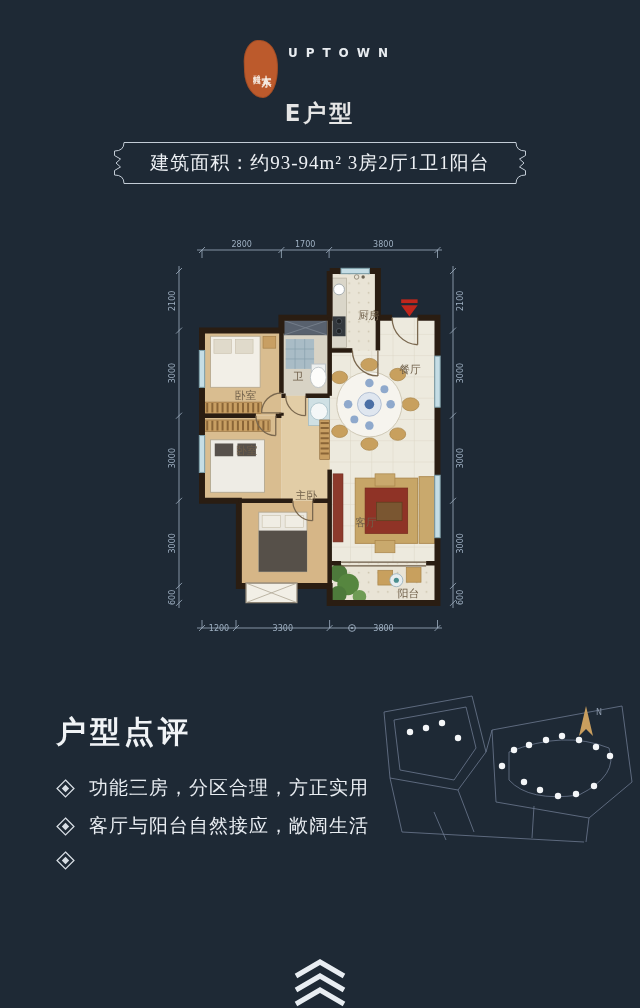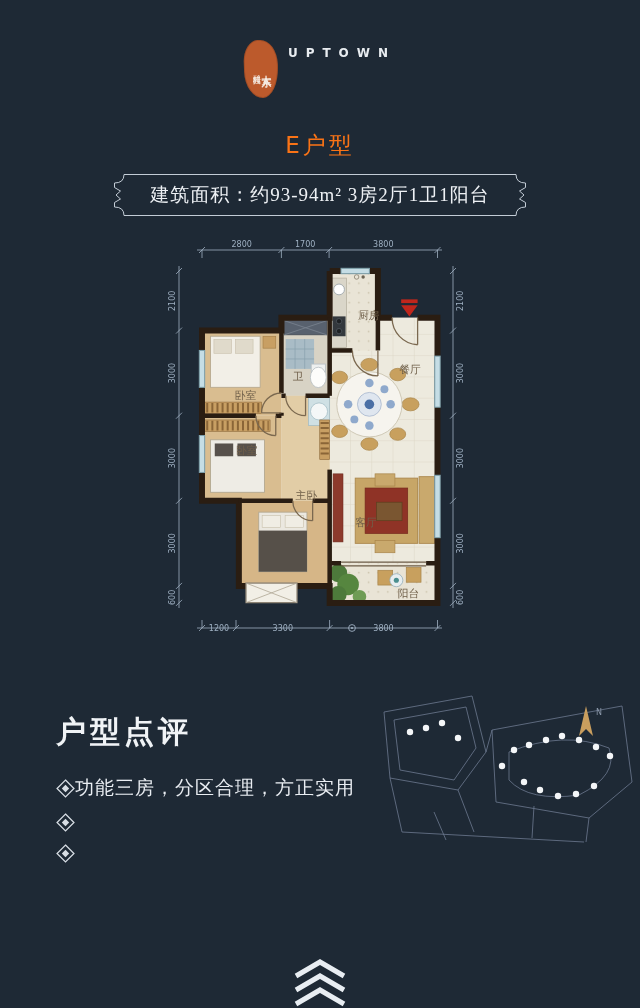--- a/index.html
+++ b/index.html
@@ -19,35 +19,35 @@
   .seal span{writing-mode:vertical-rl;color:#f6efe7;line-height:1;}
   .seal .s-left{font-size:8px;letter-spacing:1px;}
   .seal .s-right{font-size:10px;font-weight:bold;letter-spacing:2px;}
   .brand-text{margin-left:6px;}
   .brand-en{font-size:12px;letter-spacing:8px;color:#e8ecf0;font-weight:bold;margin:6px 0 2px 4px;}
   .brand-cn{
     font-family:"DejaVu Serif","Liberation Serif",serif;
     font-size:45px;font-weight:bold;color:#f2f4f6;letter-spacing:2px;line-height:1.05;
   }
   
-  .unit-title{text-align:center;font-size:23px;letter-spacing:3px;color:#f97316;margin-top:32px;font-weight:normal;}
+  .unit-title{text-align:center;font-size:23px;letter-spacing:3px;color:#e5e5e5;font-weight:bold;}
   .plaque{width:412px;height:42px;margin:13px auto 0;position:relative;font-family:Liberation Serif, serif;}
   .plaque svg{position:absolute;left:0;top:0;}
   .plaque-text{
     position:relative;text-align:center;line-height:42px;font-size:19px;color:#eef1f5;letter-spacing:1px;
   }
   
   .plan-wrap{position:absolute;left:155px;top:236px;width:345px;height:425px;}
   .dim-text{font-size:8px;fill:#9fb0c2;}
   .room-label{font-size:380px;fill:#6f5f49;}
   
   .review{position:absolute;left:56px;top:712px;width:560px;}
   .review h2{margin:0;font-size:30px;letter-spacing:4px;color:#f0f3f6;font-weight:bold;}
   .points{list-style:none;margin:22px 0 0;padding:0;}
-  .points li{display:flex;align-items:center;margin-bottom:12px;font-size:19px;color:#e9edf2;letter-spacing:1px;}
+  .points li{display:flex;align-items:center;gap:14px;margin-bottom:12px;font-size:19px;color:#e9edf2;letter-spacing:1px;}
   .points li svg{flex:0 0 auto;}
   
   .sitemap{position:absolute;left:374px;top:690px;}
   
   .chevrons{position:absolute;left:292px;top:958px;cursor:pointer;}
 </style>
 </head>
 <body>
 
 <div class="brand">
@@ -323,20 +323,21 @@
         <polygon points="9,1 17,9 9,17 1,9" fill="none" stroke="#d7dde4" stroke-width="1.2"></polygon>
         <polygon points="9,5.5 12.5,9 9,12.5 5.5,9" fill="#d7dde4"></polygon>
       </svg>
       <span>功能三房，分区合理，方正实用</span>
     </li>
     <li>
       <svg width="19" height="19" viewBox="0 0 18 18">
         <polygon points="9,1 17,9 9,17 1,9" fill="none" stroke="#d7dde4" stroke-width="1.2"></polygon>
         <polygon points="9,5.5 12.5,9 9,12.5 5.5,9" fill="#d7dde4"></polygon>
       </svg>
+      <span>客厅与阳台自然接应，敞阔生活</span>
     </li>
     <li>
       <svg width="19" height="19" viewBox="0 0 18 18">
         <polygon points="9,1 17,9 9,17 1,9" fill="none" stroke="#d7dde4" stroke-width="1.2"></polygon>
         <polygon points="9,5.5 12.5,9 9,12.5 5.5,9" fill="#d7dde4"></polygon>
       </svg>
     </li>
   </ul>
 </div>
 

